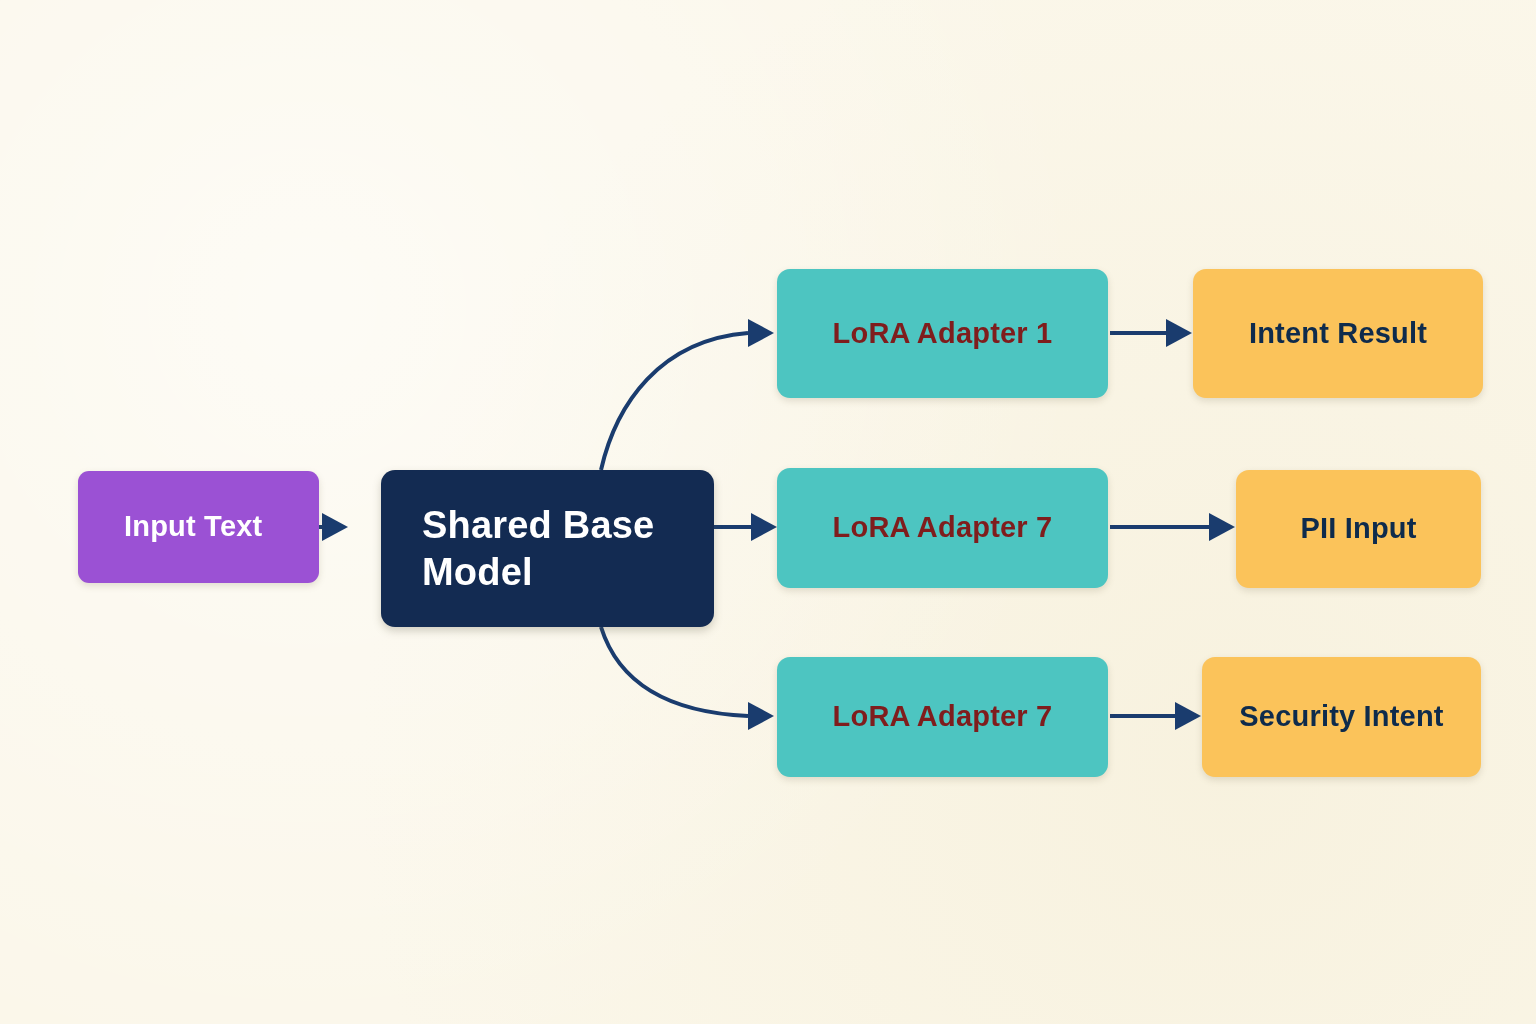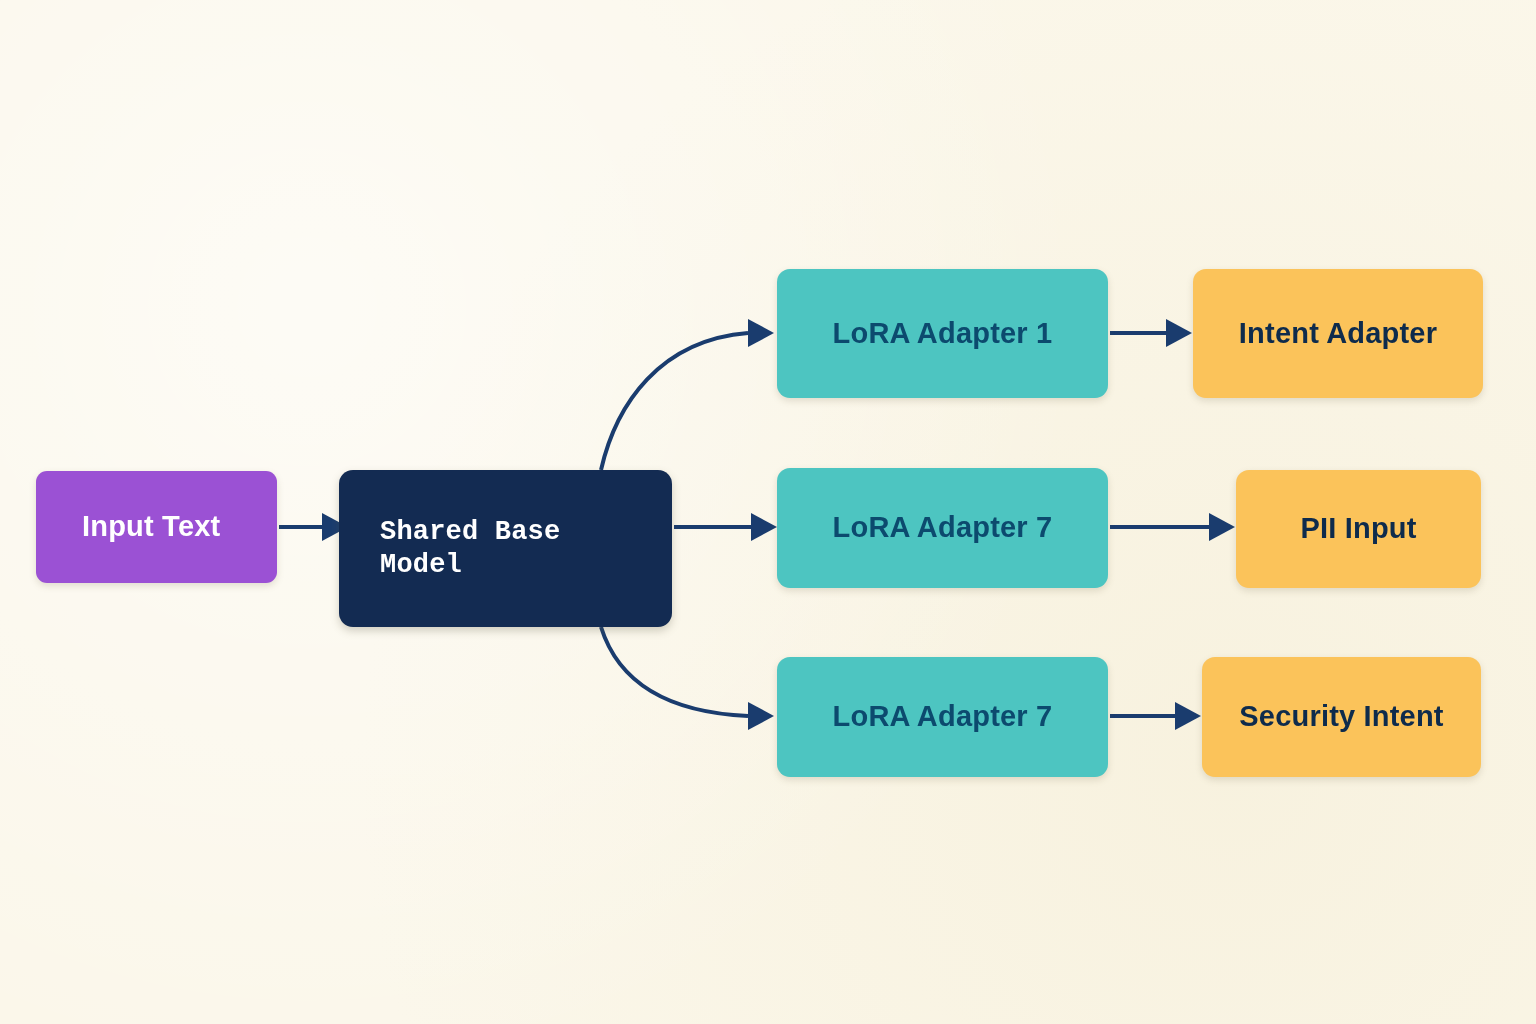--- a/index.html
+++ b/index.html
@@ -43,20 +43,21 @@
   .node .label {
     display: block;
     width: 100%;
     font-weight: 600;
     letter-spacing: 0.2px;
     line-height: 1.22;
   }
   .node.center .label { text-align: center; }
   .node.leftal {
     padding-left: 42px;
+    margin-left: 42px;
   }
   .node.leftal .label { text-align: left; }
 
   
   #node-input {
     left: 36px;  top: 471px;
     width: 241px; height: 112px;
     background: #9B51D4;
     border-radius: 11px;
     padding-left: 46px;
@@ -71,36 +72,35 @@
   #node-base {
     left: 339px; top: 470px;
     width: 333px; height: 157px;
     background: #132B52;
     border-radius: 14px;
     padding-left: 41px;
     box-shadow: 0 4px 9px rgba(90,85,60,0.26);
   }
   #node-base .label {
     color: #FFFFFF;
-    font-size: 27px;
+    font-size: 38px;
     text-align: left;
     white-space: pre-line;
-    font-family: Liberation Mono, monospace;
   }
 
   
   .node.adapter {
     left: 777px;
     width: 331px;
     background: #4DC5C1;
     border-radius: 13px;
     justify-content: center;
   }
   .node.adapter .label {
-    color: #0c4a6e;
+    color: #7f1d1d;
     font-size: 29px;
     text-align: center;
   }
   #node-adapter-1 { top: 269px; height: 129px; }
   #node-adapter-2 { top: 468px; height: 120px; }
   #node-adapter-3 { top: 657px; height: 120px; }
 
   
   .node.result {
     background: #FBC35A;
@@ -189,21 +189,21 @@
 
   <div class="node adapter center" id="node-adapter-2">
     <span class="label">LoRA Adapter 7</span>
   </div>
 
   <div class="node adapter center" id="node-adapter-3">
     <span class="label">LoRA Adapter 7</span>
   </div>
 
   <div class="node result center" id="node-result-1">
-    <span class="label">Intent Adapter</span>
+    <span class="label">Intent Result</span>
   </div>
 
   <div class="node result center" id="node-result-2">
     <span class="label">PII Input</span>
   </div>
 
   <div class="node result center" id="node-result-3">
     <span class="label">Security Intent</span>
   </div>
 

